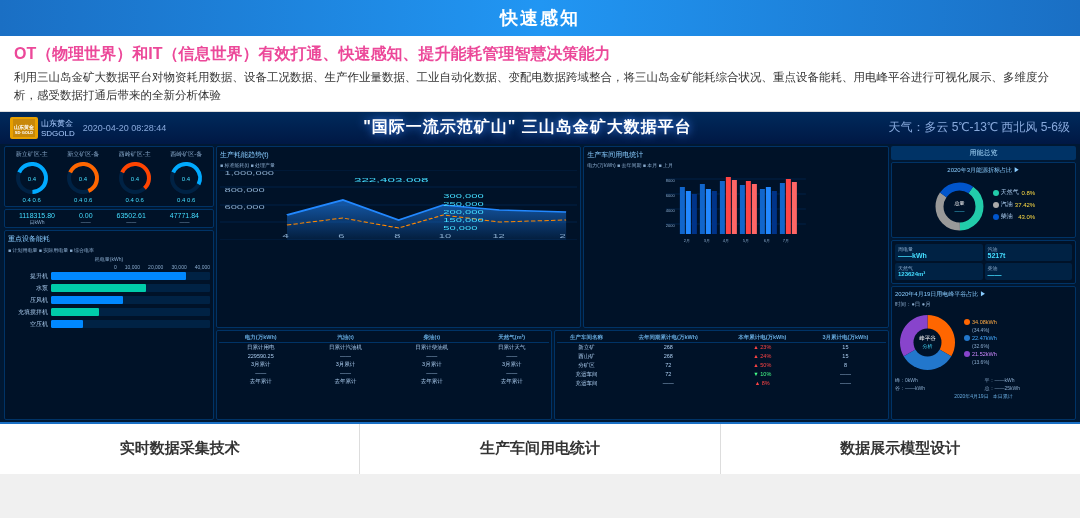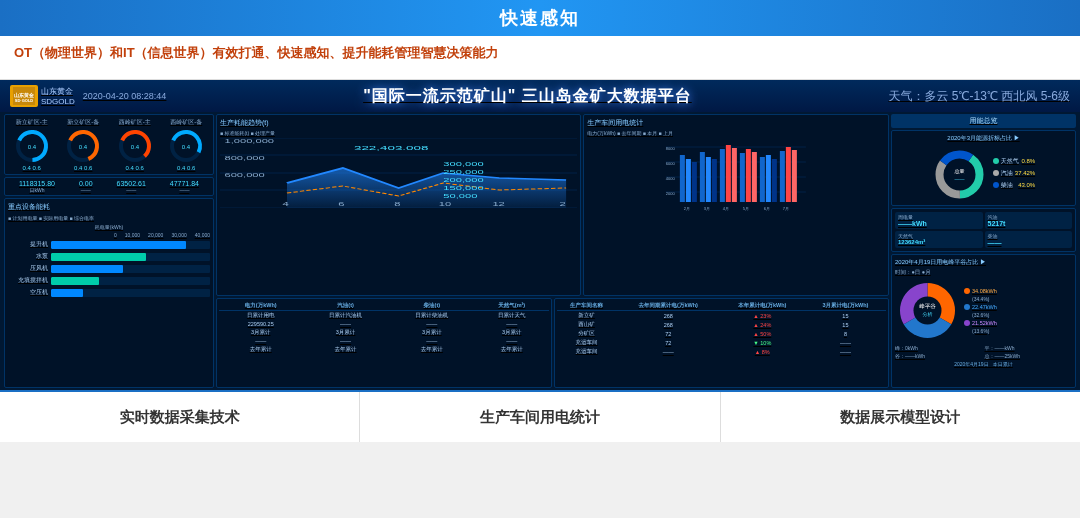--- a/index.html
+++ b/index.html
@@ -22,41 +22,40 @@
       letter-spacing: 2px;
     }
 
     
     .text-section {
       background: white;
       padding: 8px 14px 6px 14px;
       border-bottom: 1px solid #ddd;
     }
     .text-title {
-      color: #c2410c;
-      font-size: 13px;
+      color: #ec4899;
+      font-size: 16px;
       font-weight: bold;
-      margin-bottom: 11px;
+      margin-bottom: 3px;
     }
     .text-body {
       color: #333;
       font-size: 11.5px;
       line-height: 1.6;
     }
 
     
     .dashboard-container {
       background: #001833;
       width: 100%;
       height: 310px;
       position: relative;
       overflow: hidden;
       display: flex;
       flex-direction: column;
-      text-decoration: underline;
     }
 
     
     .dash-header {
       background: linear-gradient(to bottom, #002a5c, #001844);
       display: flex;
       align-items: center;
       padding: 4px 10px;
       height: 32px;
       flex-shrink: 0;
@@ -415,20 +414,21 @@
   </style>
 </head>
 <body>
 
 <div class="header">
   <span>快速感知</span>
 </div>
 
 <div class="text-section">
   <div class="text-title">OT（物理世界）和IT（信息世界）有效打通、快速感知、提升能耗管理智慧决策能力</div>
+  <div class="text-body">利用三山岛金矿大数据平台对物资耗用数据、设备工况数据、生产作业量数据、工业自动化数据、变配电数据跨域整合，将三山岛金矿能耗综合状况、重点设备能耗、用电峰平谷进行可视化展示、多维度分析，感受数据打通后带来的全新分析体验</div>
 </div>
 
 <div class="dashboard-container">
 
   <div class="dash-header">
     <div class="dash-logo">
       <svg width="22" height="18" viewBox="0 0 22 18">
         <rect width="22" height="18" fill="#c8880a"></rect>
         <text x="11" y="9" text-anchor="middle" dominant-baseline="middle" fill="white" font-size="5" font-weight="bold">山东黄金</text>
         <text x="11" y="14" text-anchor="middle" dominant-baseline="middle" fill="white" font-size="4">SD·GOLD</text>

